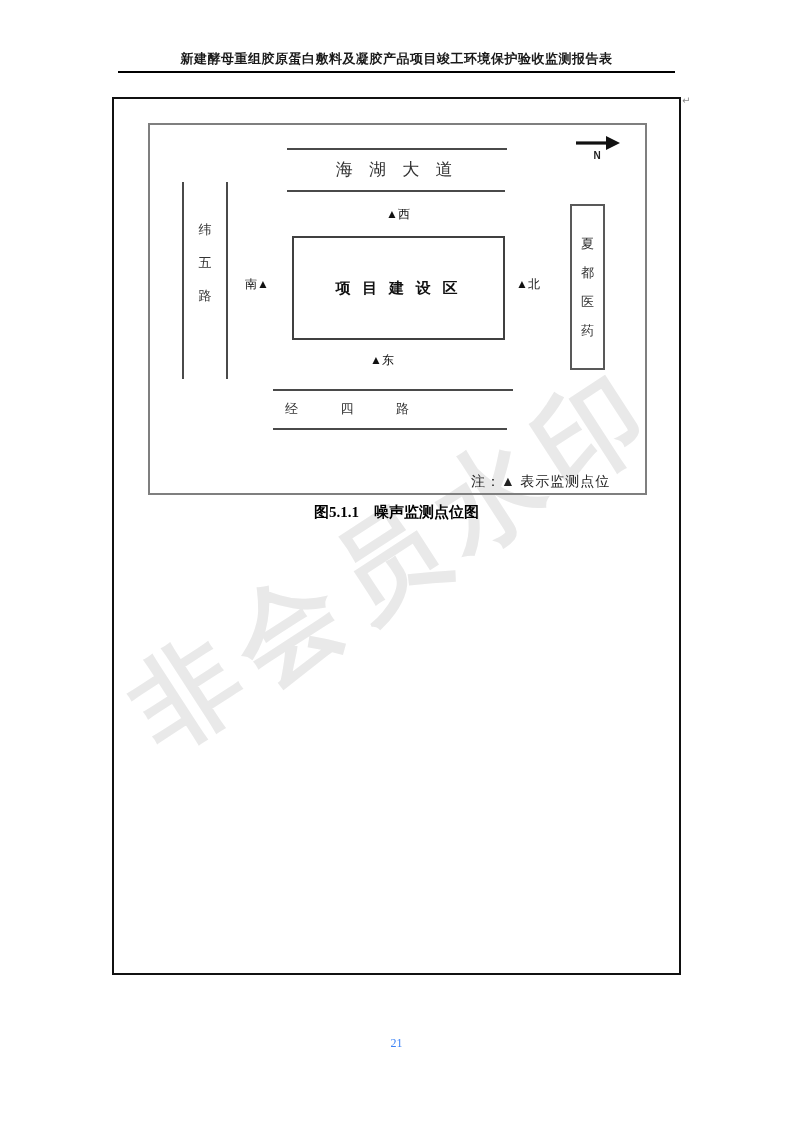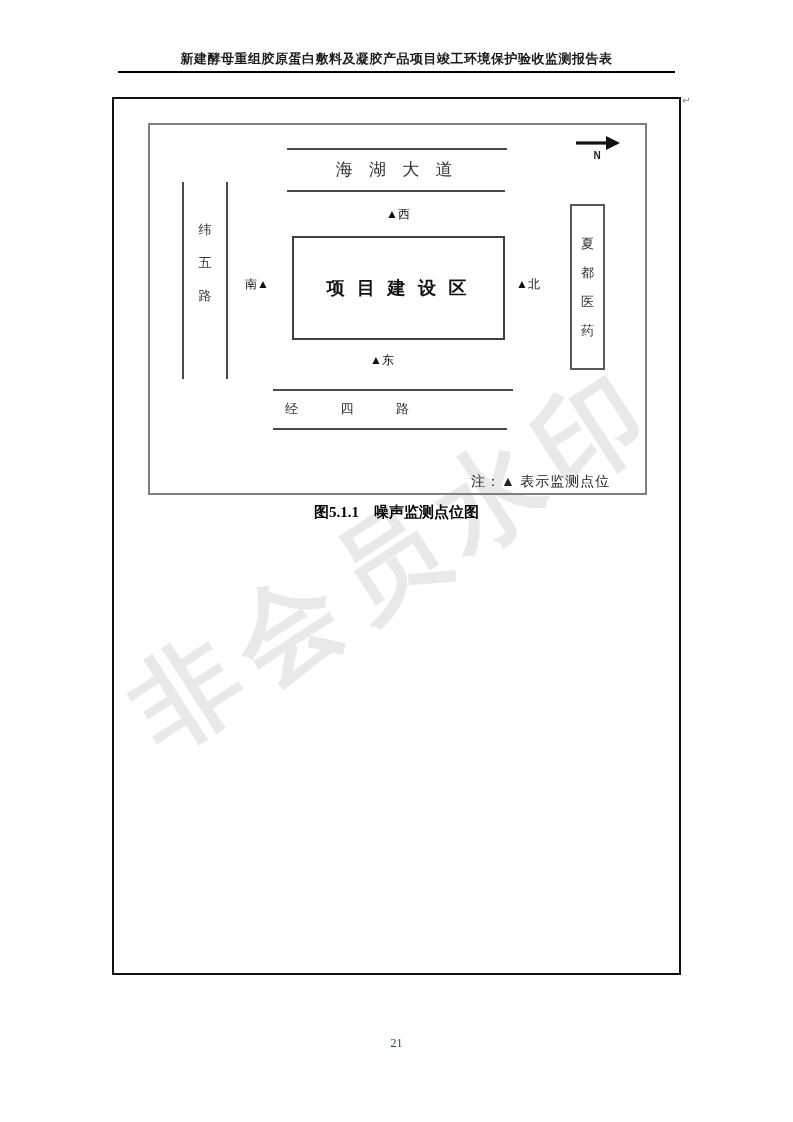--- a/index.html
+++ b/index.html
@@ -46,35 +46,35 @@
   .left-line2{left:226px;top:182px;height:197px;}
   .road-left-label{left:183px;top:221px;width:44px;display:flex;flex-direction:column;
     align-items:center;gap:15px;font-size:13px;color:#333;}
   .road-bottom-line1{left:273px;top:389px;width:240px;}
   .road-bottom-line2{left:273px;top:428px;width:234px;}
   .road-bottom-label{left:285px;top:400px;width:240px;text-align:left;
     font-size:13px;letter-spacing:12px;white-space:pre;color:#333;}
   
   .site-box{left:292px;top:236px;width:209px;height:100px;border:2px solid #404040;
     display:flex;align-items:center;justify-content:center;}
-  .site-label{font-size:18px;font-weight:bold;letter-spacing:4px;white-space:pre;color:#111;}
+  .site-label{font-size:15px;font-weight:bold;letter-spacing:4px;white-space:pre;color:#111;}
   .building-box{left:570px;top:204px;width:31px;height:162px;border:2px solid #595959;
     display:flex;flex-direction:column;align-items:center;justify-content:center;
     gap:11px;font-size:13px;color:#333;}
   
   .marker{font-size:12px;color:#111;white-space:pre;}
   .marker-west{left:348px;top:206px;width:100px;text-align:center;}
   .marker-south{left:233px;top:276px;width:36px;text-align:right;}
   .marker-north{left:516px;top:276px;}
   .marker-east{left:370px;top:352px;}
   
   .note{left:471px;top:461px;font-size:14px;letter-spacing:1px;color:#222;white-space:pre;margin-top:12px;}
   .caption{left:0;top:503px;width:793px;text-align:center;
     font-size:15px;font-weight:bold;white-space:pre;color:#000;}
-  .page-num{left:0;top:1036px;width:793px;text-align:center;font-size:12px;color:#14532d;}
+  .page-num{left:0;top:1036px;width:793px;text-align:center;font-size:12px;color:#3b82f6;}
 </style>
 </head>
 <body>
 
 <div class="page">
 
   <div class="abs watermark">非会员水印</div>
 
   <div class="content">
 

